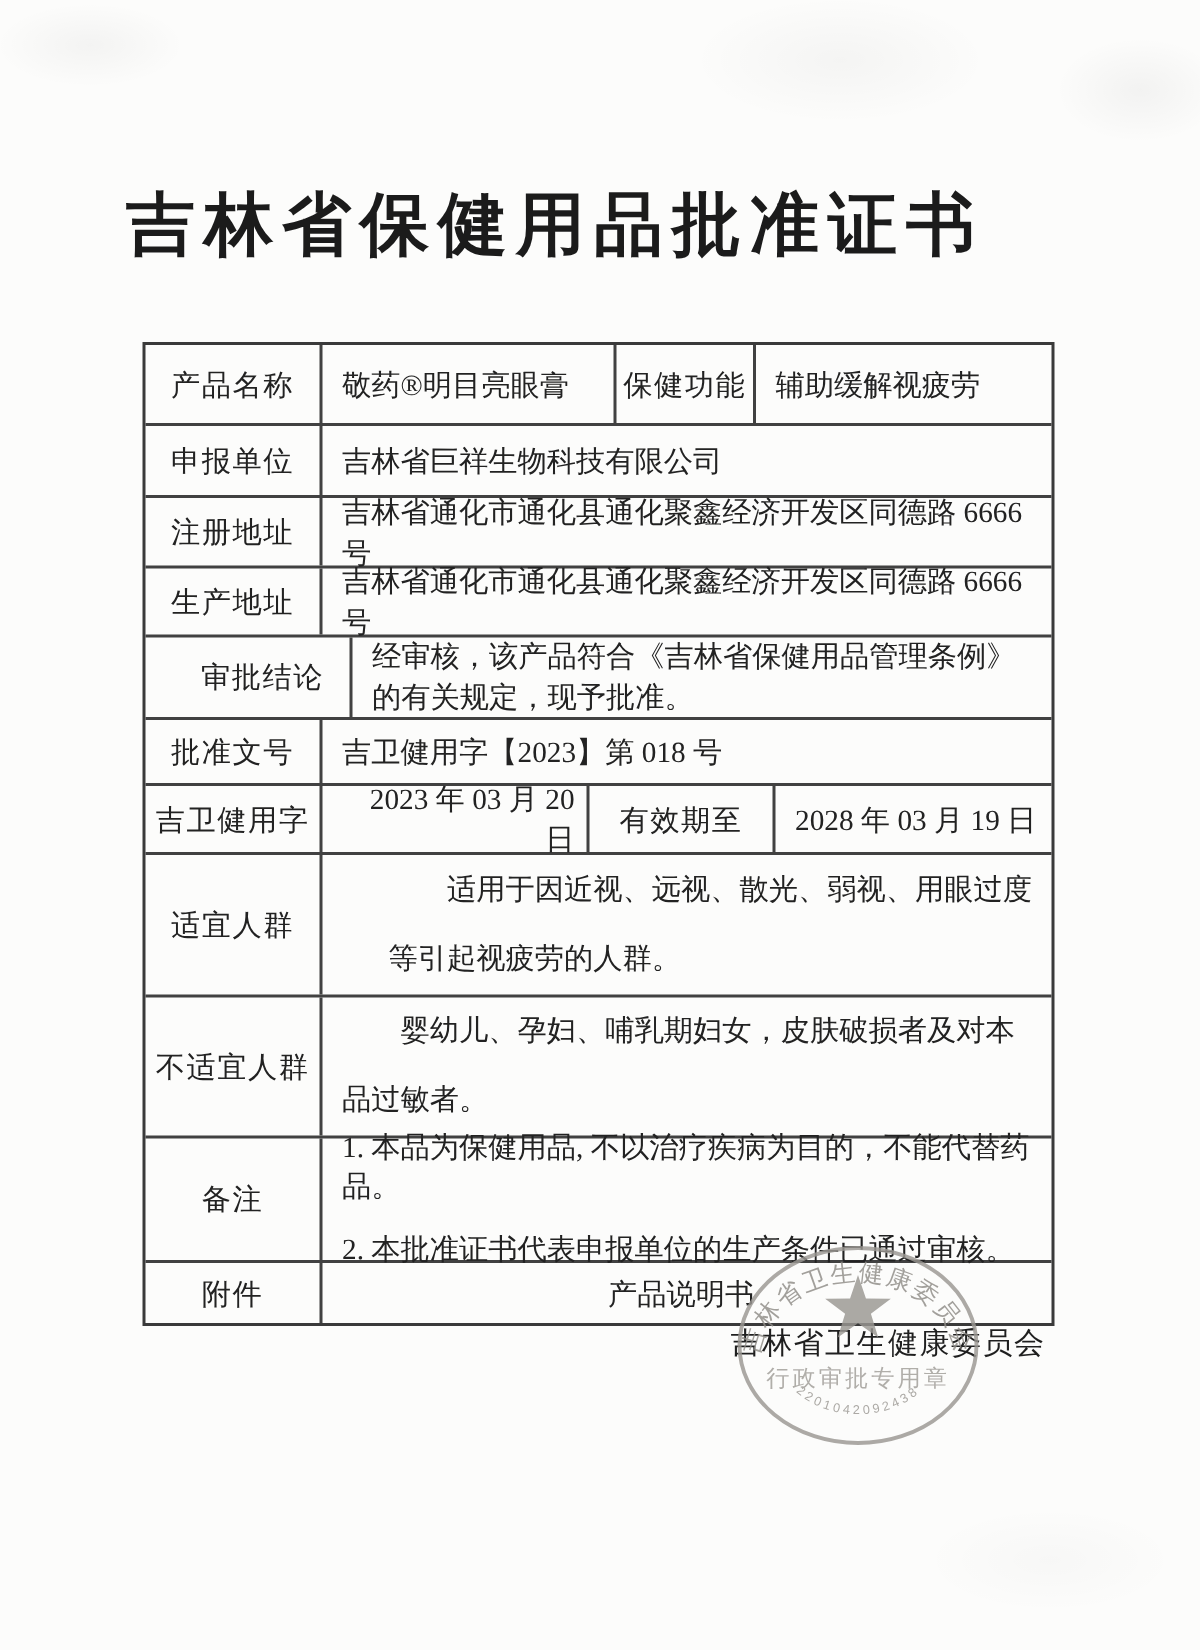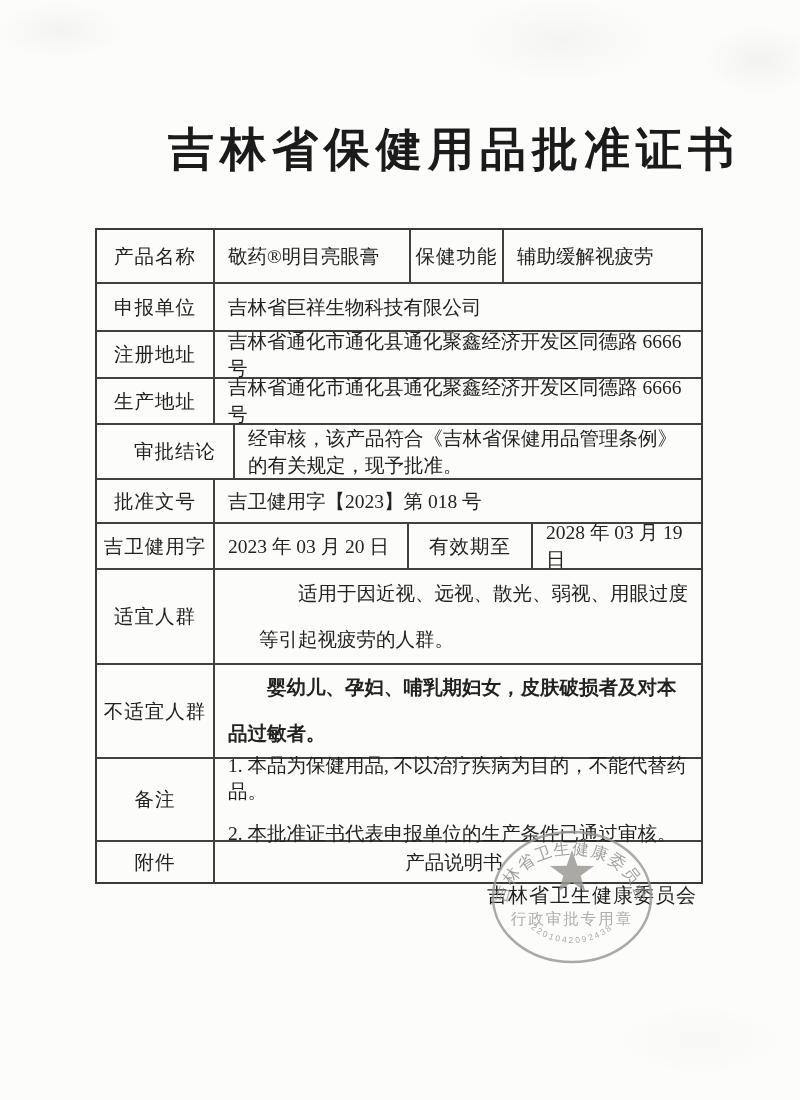--- a/index.html
+++ b/index.html
@@ -13,21 +13,21 @@
   .scan-noise{
     position:absolute;inset:0;pointer-events:none;
     background:
       radial-gradient(90px 40px at 60px 30px, rgba(0,0,0,0.035), transparent 70%),
       radial-gradient(140px 60px at 560px 40px, rgba(0,0,0,0.03), transparent 70%),
       radial-gradient(80px 50px at 760px 60px, rgba(0,0,0,0.04), transparent 70%),
       radial-gradient(120px 50px at 700px 1040px, rgba(0,0,0,0.02), transparent 70%);
   }
   .title{
     position:absolute;left:0;top:112px;width:740px;
-    text-align:right;font-size:46px;font-weight:700;
+    text-align:center;font-size:46px;font-weight:700;
     letter-spacing:6px;color:#1b1b1b;line-height:76px;
   }
   .cert-table{
     position:absolute;left:95px;top:228px;width:608px;
     border:2px solid #3a3a3a;box-sizing:border-box;
     display:flex;flex-direction:column;
     font-size:19.5px;color:#222;
   }
   .t-row{display:flex;box-sizing:border-box;border-bottom:2px solid #414141;}
   .t-row:last-child{border-bottom:none;}
@@ -85,35 +85,35 @@
     </div>
   </div>
 
   <div class="t-row" style="height:44px;">
     <div class="cell lbl c-label">批准文号</div>
     <div class="cell val" style="flex:1;">吉卫健用字【2023】第 018 号</div>
   </div>
 
   <div class="t-row" style="height:46px;">
     <div class="cell lbl c-label">吉卫健用字</div>
-    <div class="cell val" style="width:194px;flex:none;text-align:right;">2023 年 03 月 20 日</div>
+    <div class="cell val" style="width:178px;flex:none;text-align:right;">2023 年 03 月 20 日</div>
     <div class="cell lbl" style="width:124px;flex:none;">有效期至</div>
     <div class="cell val" style="flex:1;">2028 年 03 月 19 日</div>
   </div>
 
   <div class="t-row" style="height:95px;">
     <div class="cell lbl c-label">适宜人群</div>
     <div class="cell val" style="flex:1;padding-left:44px;">
       <span class="people-text">适用于因近视、远视、散光、弱视、用眼过度等引起视疲劳的人群。</span>
     </div>
   </div>
 
   <div class="t-row" style="height:94px;">
     <div class="cell lbl c-label">不适宜人群</div>
-    <div class="cell val" style="flex:1;font-weight:bold;">
+    <div class="cell val" style="flex:1;">
       <span class="people-text">婴幼儿、孕妇、哺乳期妇女，皮肤破损者及对本品过敏者。</span>
     </div>
   </div>
 
   <div class="t-row" style="height:83px;">
     <div class="cell lbl c-label">备注</div>
     <div class="cell val" style="flex:1;">
       <span class="remark-block">
         <span class="rline" style="display:block;">1. 本品为保健用品, 不以治疗疾病为目的，不能代替药品。</span>
         <span class="rline" style="display:block;">2. 本批准证书代表申报单位的生产条件已通过审核。</span>

